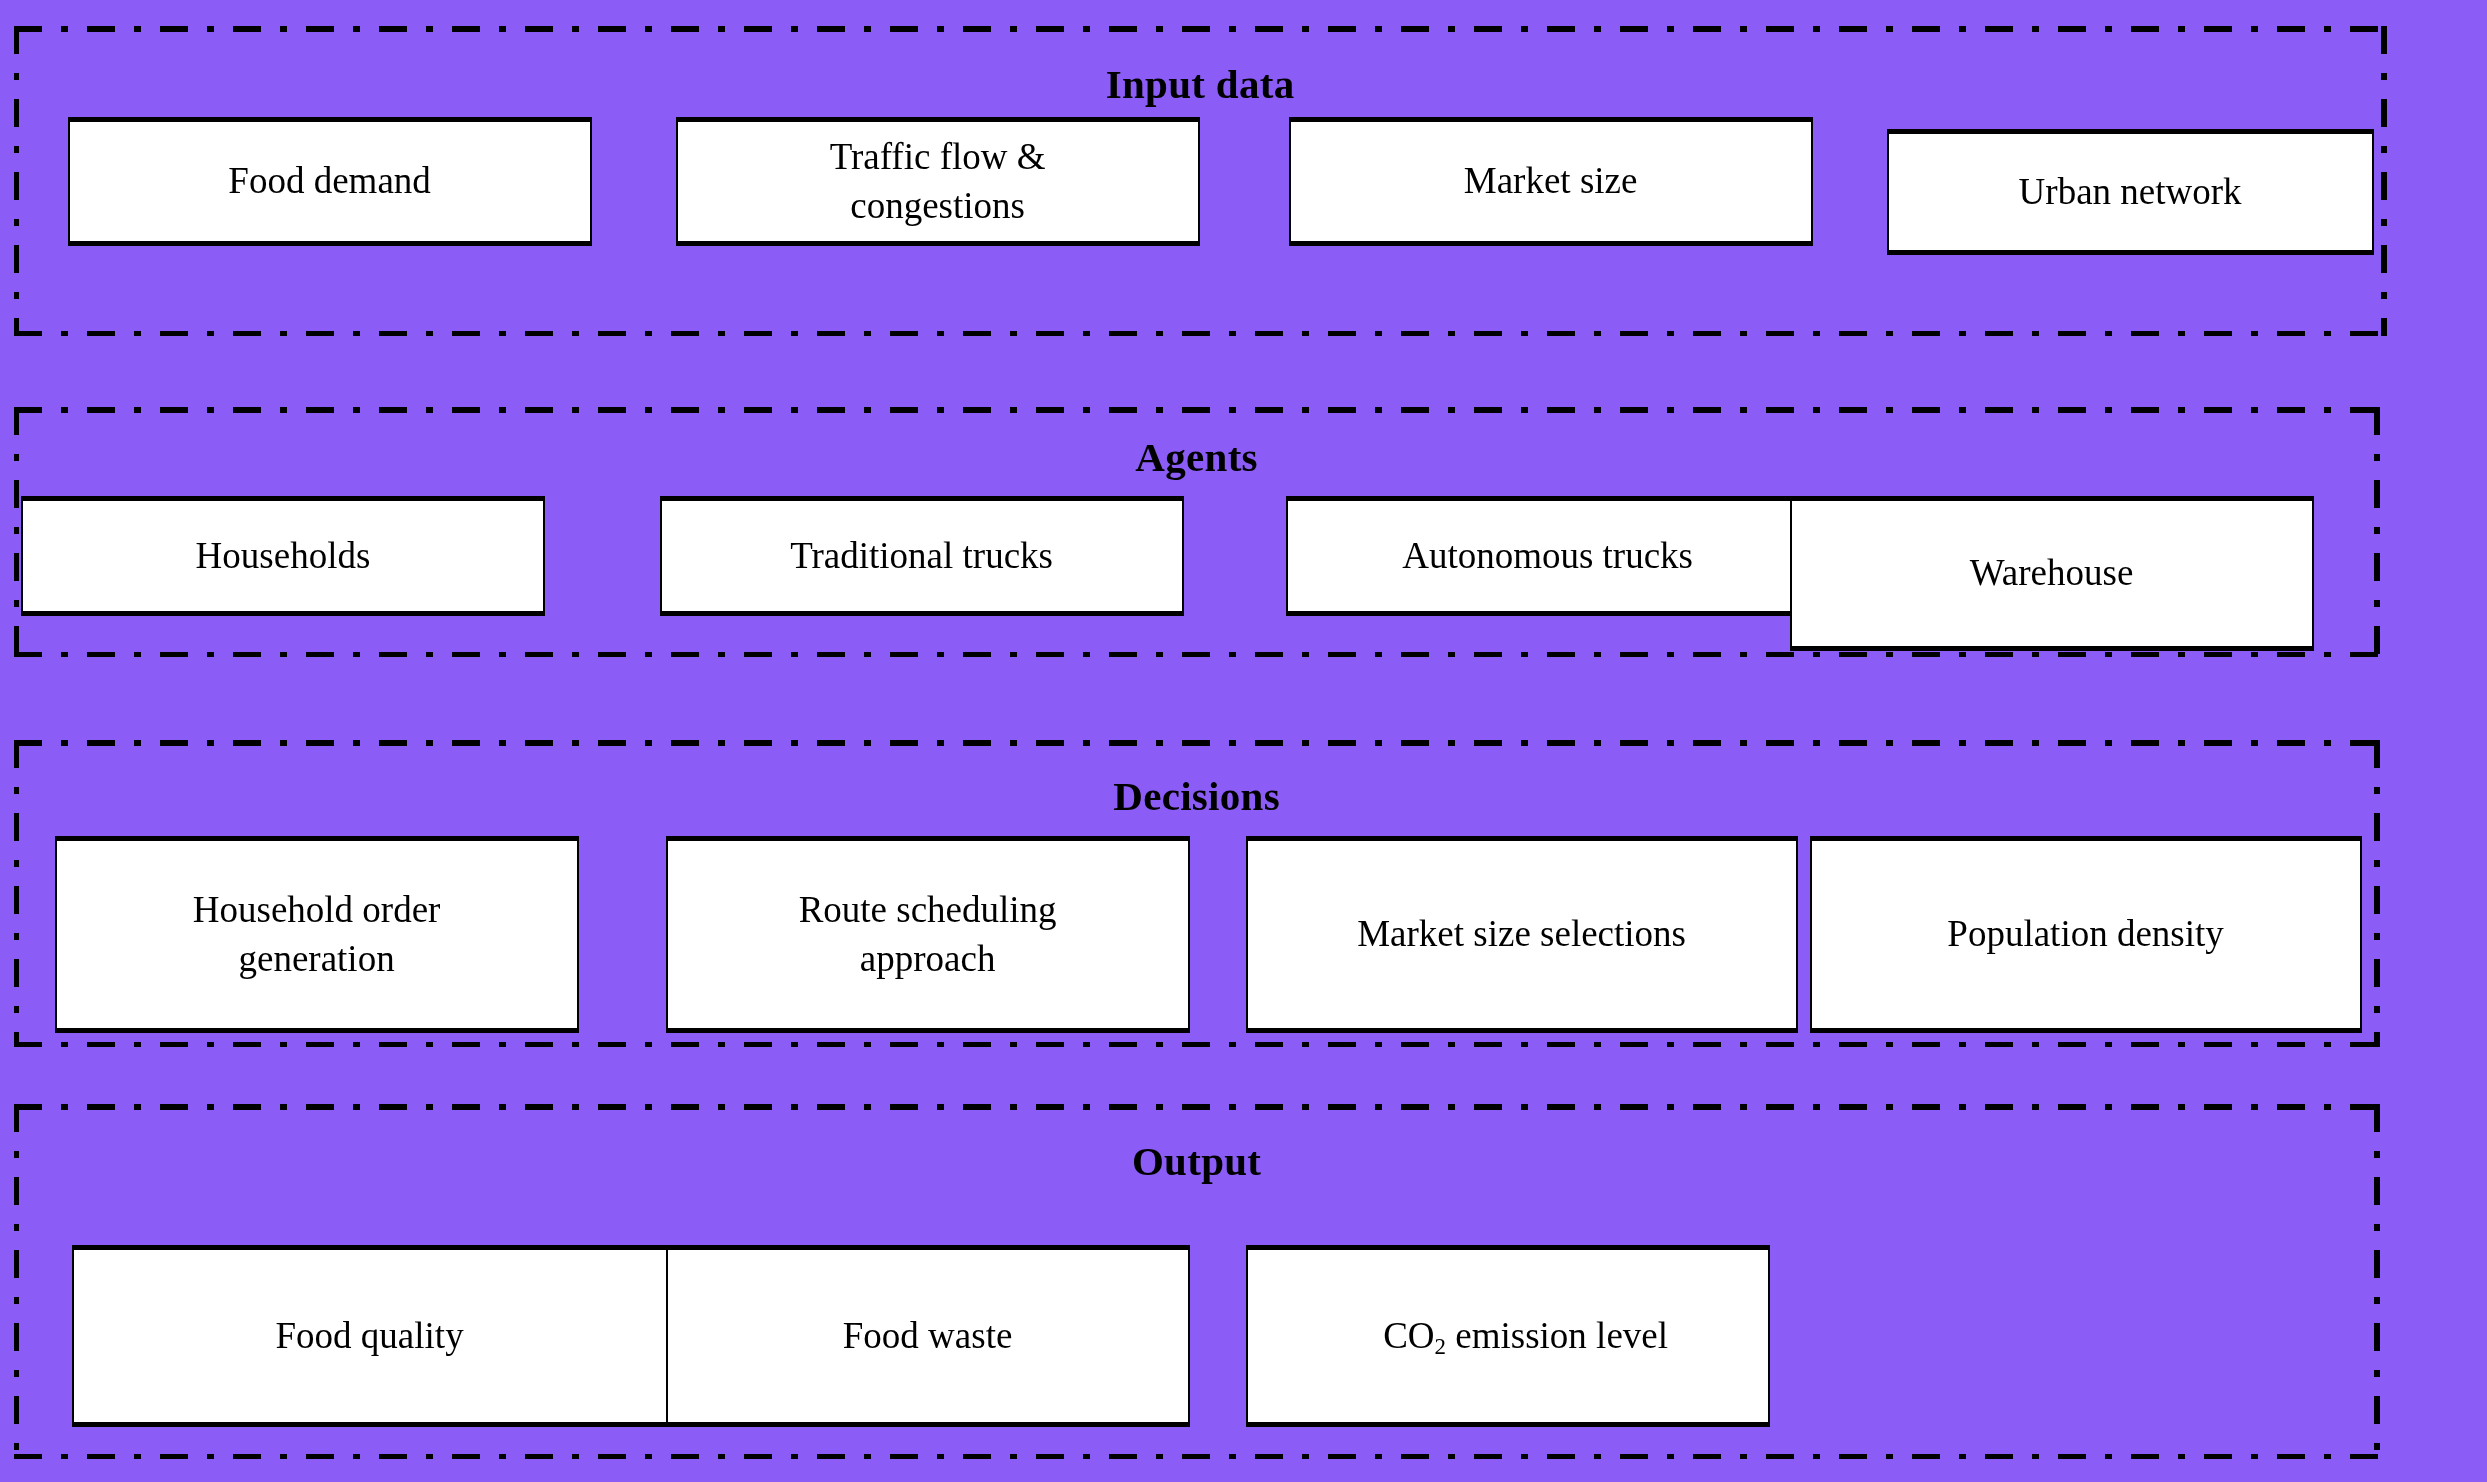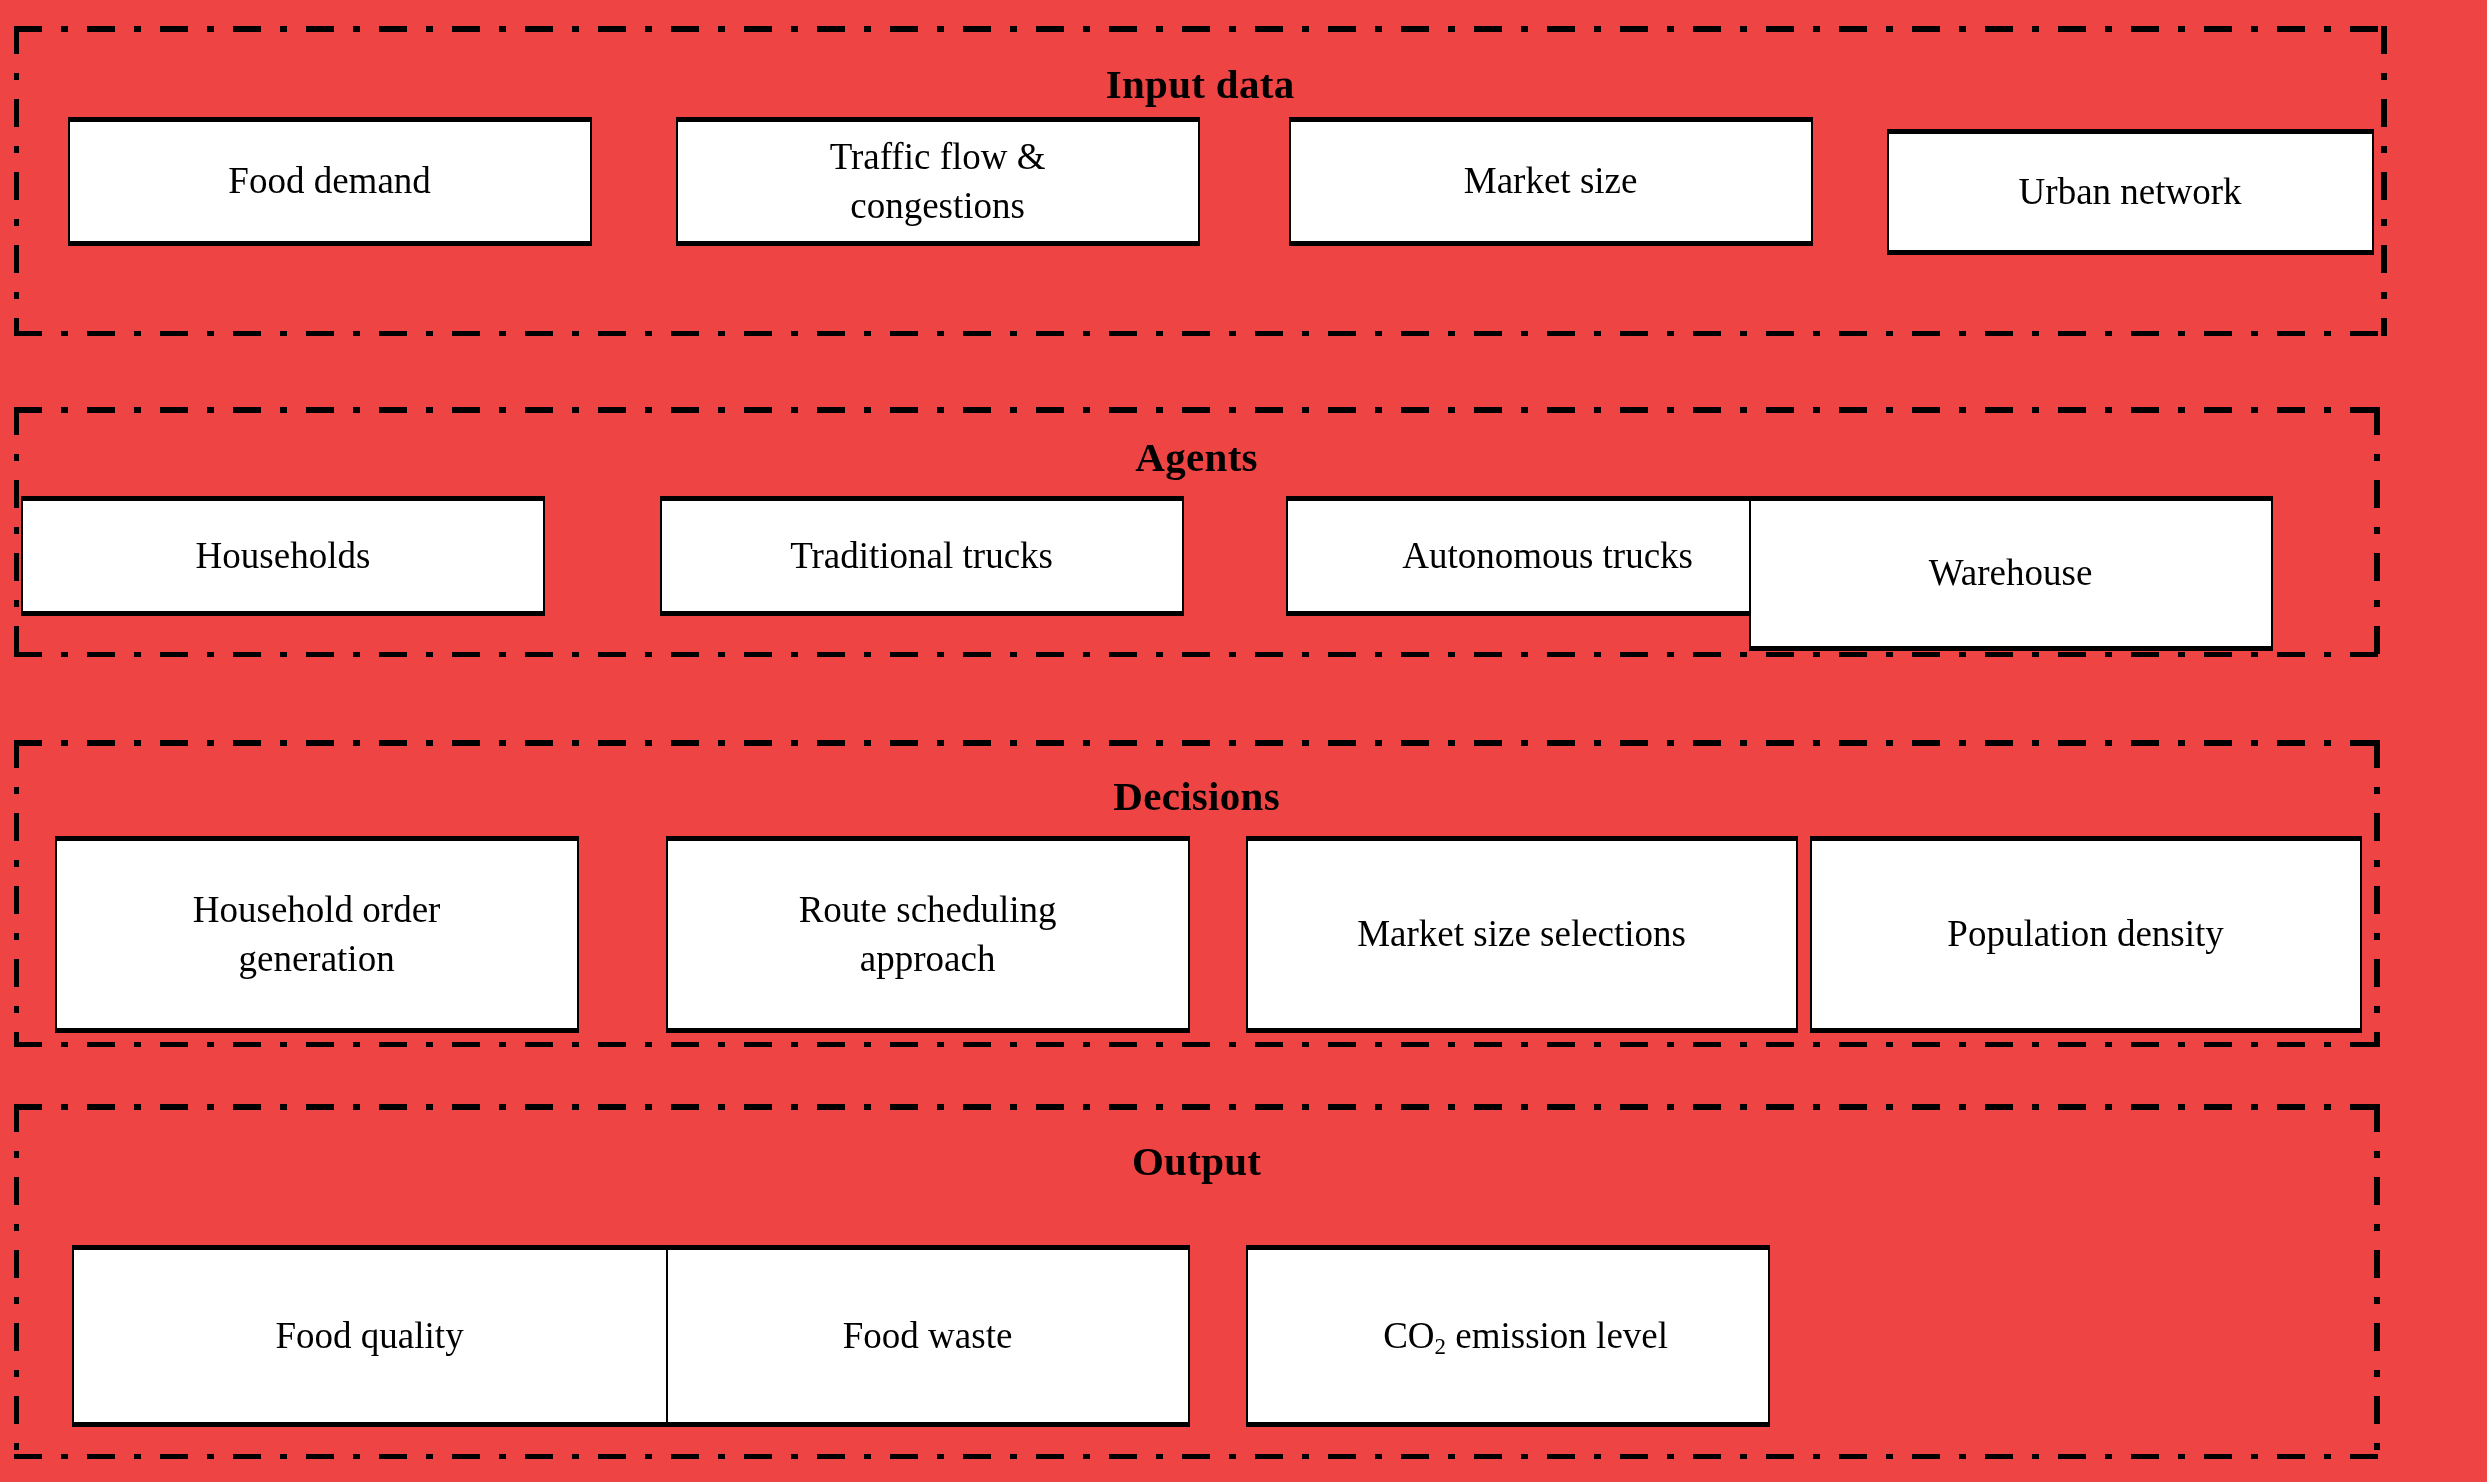--- a/index.html
+++ b/index.html
@@ -5,21 +5,21 @@
 <style>
   html, body {
     margin: 0;
     padding: 0;
     background: #ffffff;
   }
   #canvas {
     position: relative;
     width: 2487px;
     height: 1482px;
-    background: #ef4444;
+    background: #8b5cf6;
     font-family: "Liberation Serif", "DejaVu Serif", serif;
     color: #000000;
     overflow: hidden;
   }
 
   
   .panel {
     position: absolute;
     box-sizing: border-box;
     background: transparent;
@@ -136,21 +136,21 @@
     </div>
 
     <div class="node" style="left:646px; top:89px; width:524px; height:120px;">
       <span class="node-label">Traditional trucks</span>
     </div>
 
     <div class="node" style="left:1272px; top:89px; width:524px; height:120px;">
       <span class="node-label">Autonomous trucks</span>
     </div>
 
-    <div class="node" style="left:1735px; top:89px; width:524px; height:155px;">
+    <div class="node" style="left:1776px; top:89px; width:524px; height:155px;">
       <span class="node-label">Warehouse</span>
     </div>
   </div>
 
   <div class="panel" style="left:13.6px; top:740px; width:2366px; height:307px;">
     <span class="edge top"></span>
     <span class="edge bottom"></span>
     <span class="edge left"></span>
     <span class="edge right"></span>
 

